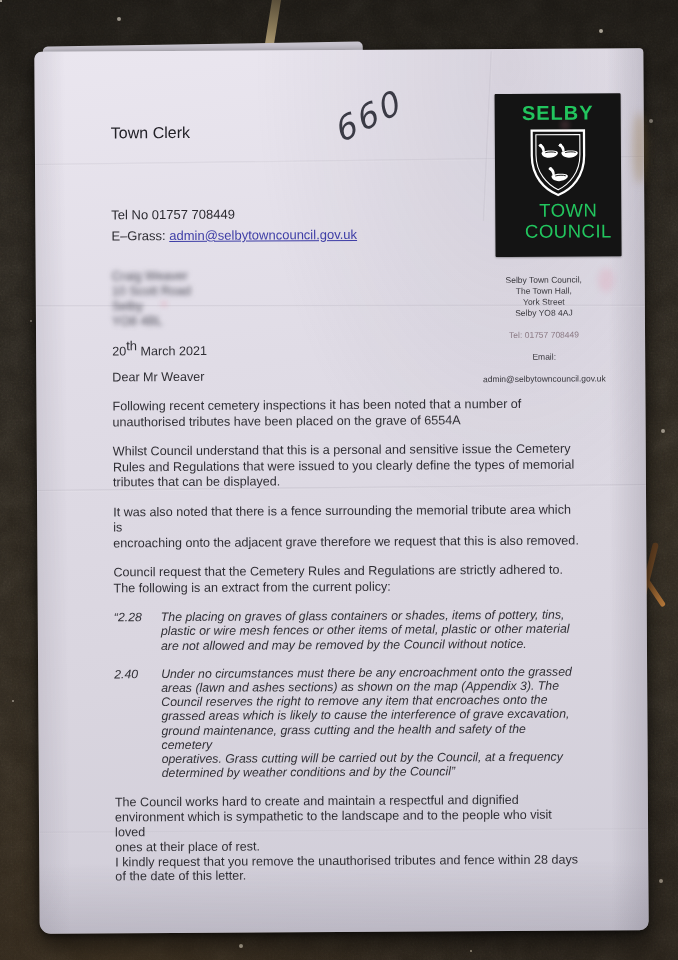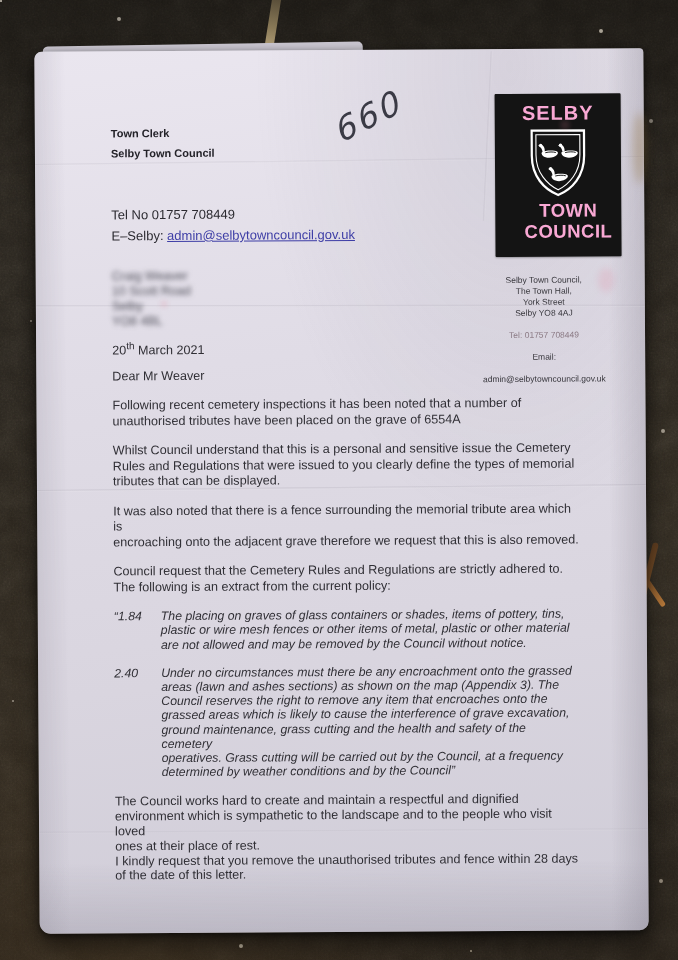--- a/index.html
+++ b/index.html
@@ -58,40 +58,40 @@
   .stain-tan{left:633px;top:112px;width:13px;height:72px;z-index:5;border-radius:50%;
     background:rgba(150,118,66,.35);filter:blur(4px);pointer-events:none;}
   .pink1{left:598px;top:268px;width:16px;height:24px;z-index:5;border-radius:50%;
     background:rgba(226,120,150,.18);filter:blur(3px);pointer-events:none;}
   .pink2{left:560px;top:120px;width:10px;height:10px;z-index:5;border-radius:50%;
     background:rgba(226,130,150,.16);filter:blur(2px);pointer-events:none;}
   .pink3{left:160px;top:300px;width:8px;height:8px;z-index:5;border-radius:50%;
     background:rgba(220,120,140,.15);filter:blur(2px);pointer-events:none;}
 
   
-  .sender{left:76px;top:72px;font-size:11px;font-weight:bold;line-height:20px;color:#232228;}
+  .sender{left:76px;top:72px;font-size:16px;font-weight:normal;line-height:20px;color:#232228;}
   .handwritten{left:299px;top:46px;font-size:33px;color:#3a3a45;z-index:6;
     font-family:"DejaVu Sans",sans-serif;font-style:italic;letter-spacing:3px;
     transform:rotate(-27deg) skewX(-7deg);font-weight:300;}
   .contact{left:76px;top:153px;font-size:13px;line-height:21px;color:#2c2b31;}
   .contact .email{color:#3e3ea6;text-decoration:underline;}
   .recipient{left:76px;top:218px;font-size:12.5px;line-height:15px;color:#4e4e58;
     filter:blur(2.6px);white-space:pre-line;}
 
-  .logo{left:460px;top:45px;width:126px;height:163px;background:#141414;color:#f9a8d4;
+  .logo{left:460px;top:45px;width:126px;height:163px;background:#141414;color:#22c55e;
     text-align:center;border-radius:1px;box-shadow:0 1px 2px rgba(0,0,0,.3);}
   .logo-name{font-size:20px;font-weight:bold;letter-spacing:1px;padding-top:8px;}
   .logo svg{display:block;margin:3px auto 1px;}
-  .logo-name2{font-size:18.5px;font-weight:bold;line-height:21px;letter-spacing:.5px;padding-left:20px;}
+  .logo-name2{font-size:18.5px;font-weight:normal;line-height:21px;letter-spacing:.5px;padding-left:20px;}
   .logo-addr{left:408px;top:215px;width:200px;text-align:center;font-size:8.5px;
     line-height:11px;color:#38373d;white-space:pre-line;}
   .logo-addr .faded{color:#8b7a84;}
 
   .body-copy{left:76px;top:287px;width:468px;font-size:12.6px;line-height:15.5px;color:#302f35;}
-  .date sup{font-size:10px;}
+  .date sup{font-size:13px;}
   .salutation{margin-top:10px;}
   .para{margin-top:14px;white-space:pre-line;}
   .clause{display:flex;margin-top:14px;font-style:italic;font-size:12.3px;line-height:14.2px;}
   .clause-num{width:47px;flex:none;}
   .clause-text{white-space:pre-line;width:418px;}
   .closing{margin-top:15px;white-space:pre-line;line-height:14.8px;}
 </style>
 </head>
 <body>
 
@@ -121,28 +121,27 @@
   <div class="abs paper">
     <div class="paper-shade"></div>
     <div class="crease c1"></div>
     <div class="crease c2"></div>
     <div class="crease c3"></div>
     <div class="crease c4"></div>
     <div class="vcrease"></div>
 
     <div class="abs sender">
       <div>Town Clerk</div>
-      <div>Selby Town Council</div>
     </div>
 
     <div class="abs handwritten">660</div>
 
     <div class="abs contact">
       <div>Tel No 01757 708449</div>
-      <div><span>E–Selby: </span><span class="email">admin@selbytowncouncil.gov.uk</span></div>
+      <div><span>E–Grass: </span><span class="email">admin@selbytowncouncil.gov.uk</span></div>
     </div>
 
     <div class="abs recipient">Craig Weaver
 10 Scott Road
 Selby
 YO8 4BL</div>
 
     <div class="abs logo">
       <div class="logo-name">SELBY</div>
       <svg viewBox="0 0 64 76" width="60" height="71">
@@ -181,21 +180,21 @@
       <div class="para">Following recent cemetery inspections it has been noted that a number of
 unauthorised tributes have been placed on the grave of 6554A</div>
       <div class="para">Whilst Council understand that this is a personal and sensitive issue the Cemetery
 Rules and Regulations that were issued to you clearly define the types of memorial
 tributes that can be displayed.</div>
       <div class="para">It was also noted that there is a fence surrounding the memorial tribute area which is
 encroaching onto the adjacent grave therefore we request that this is also removed.</div>
       <div class="para">Council request that the Cemetery Rules and Regulations are strictly adhered to.
 The following is an extract from the current policy:</div>
       <div class="clause">
-        <div class="clause-num">“1.84</div>
+        <div class="clause-num">“2.28</div>
         <div class="clause-text">The placing on graves of glass containers or shades, items of pottery, tins,
 plastic or wire mesh fences or other items of metal, plastic or other material
 are not allowed and may be removed by the Council without notice.</div>
       </div>
       <div class="clause">
         <div class="clause-num">2.40</div>
         <div class="clause-text">Under no circumstances must there be any encroachment onto the grassed
 areas (lawn and ashes sections) as shown on the map (Appendix 3). The
 Council reserves the right to remove any item that encroaches onto the
 grassed areas which is likely to cause the interference of grave excavation,

